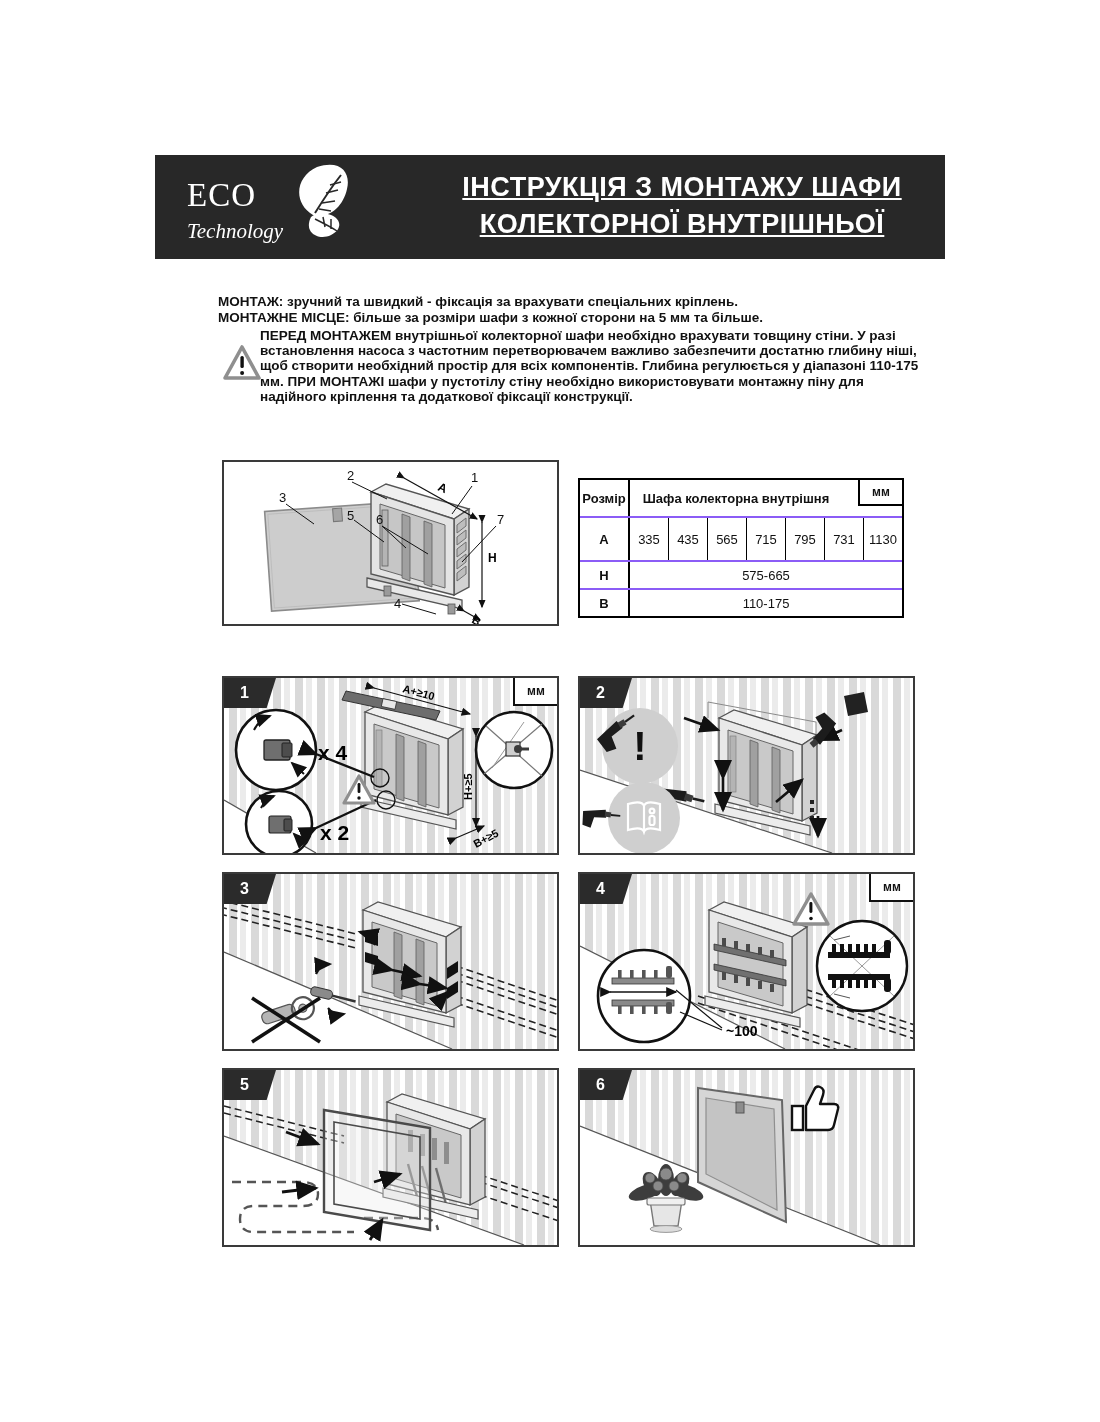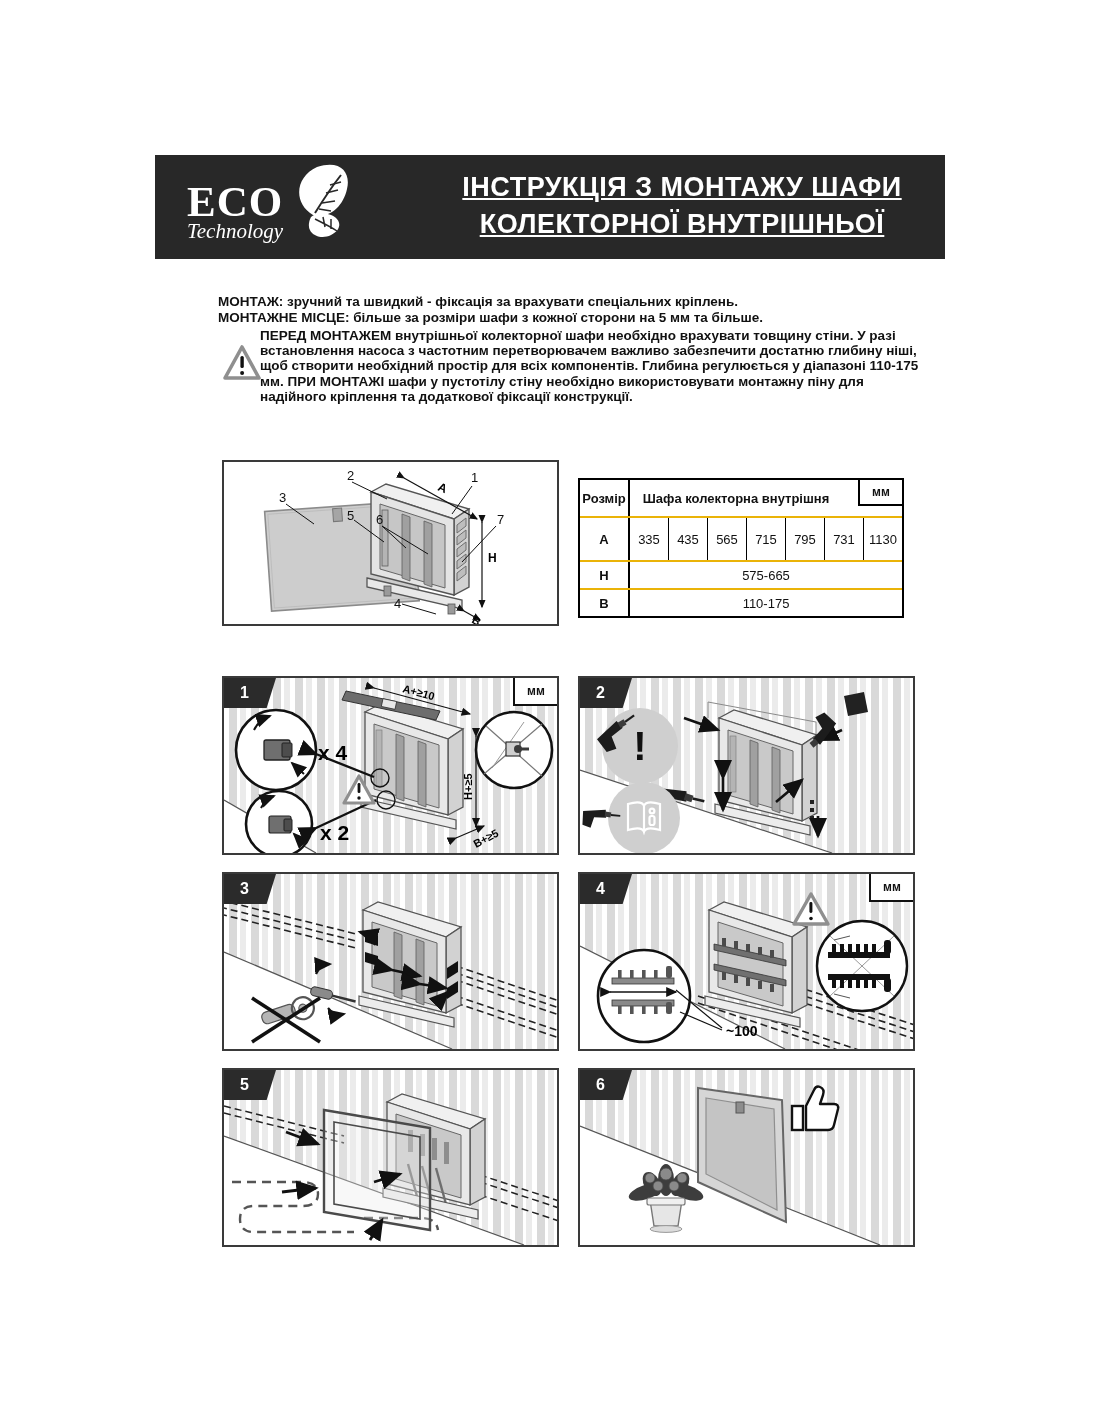--- a/index.html
+++ b/index.html
@@ -3,39 +3,39 @@
 <meta charset="utf-8">
 <style>
   html,body{margin:0;padding:0;background:#ffffff;}
   .sheet{position:relative;width:1100px;height:1422px;background:#ffffff;
          font-family:"Liberation Sans",sans-serif;color:#111;overflow:hidden;}
 
   
   .hdr{position:absolute;left:155px;top:155px;width:790px;height:104px;background:#282828;}
   .logo{position:absolute;left:28px;top:12px;width:180px;height:80px;color:#fff;
         font-family:"Liberation Serif",serif;}
-  .logo-eco{position:absolute;left:4px;top:10px;font-size:43px;font-weight:700;letter-spacing:1px;text-align:center;}
+  .logo-eco{position:absolute;left:4px;top:10px;font-size:33px;font-weight:400;letter-spacing:1px;text-align:center;}
   .logo-tech{position:absolute;left:4px;top:52px;font-size:21px;font-style:italic;}
   .logo-leaf{position:absolute;left:92px;top:-4px;}
   .hdr-title{position:absolute;left:280px;right:16px;top:14px;text-align:center;color:#fff;
              font-size:27px;line-height:37px;font-weight:800;letter-spacing:.5px;text-decoration:underline;}
 
   
   .intro{position:absolute;left:218px;top:294px;width:712px;font-size:13.5px;line-height:16px;font-weight:700;}
   .intro .lead{font-weight:800;}
   .warn-wrap{position:absolute;left:218px;top:328px;width:712px;}
   .warn-tri{position:absolute;left:4px;top:16px;}
   .warn-text{margin-left:42px;font-size:13.5px;line-height:15.2px;font-weight:700;text-align:left;}
 
   
   .diagram-box{position:absolute;left:222px;top:460px;width:337px;height:166px;
                border:2px solid #3a3a3a;background:#fff;box-sizing:border-box;}
   .tbl{position:absolute;left:578px;top:478px;width:326px;border:2px solid #000;
        background:#fff;box-sizing:border-box;font-size:13px;}
-  .t-row{display:flex;border-bottom:2px solid #eab308;}
+  .t-row{display:flex;border-bottom:2px solid #8b5cf6;}
   .t-row:last-child{border-bottom:none;}
   .t-corner{width:50px;flex:0 0 50px;border-right:2px solid #000;display:flex;
             align-items:center;justify-content:center;font-weight:700;box-sizing:border-box;}
   .t-head{height:36px;position:relative;}
   .t-span{flex:1;display:flex;align-items:center;justify-content:center;font-weight:700;padding-right:60px;}
   .t-unit{position:absolute;top:0;right:0;width:42px;height:24px;border-left:2px solid #000;
           border-bottom:2px solid #000;display:flex;align-items:center;justify-content:center;
           font-weight:700;font-size:12px;background:#fff;}
   .t-vals{flex:1;display:flex;}
   .t-cell{flex:1;border-right:1.5px solid #000;display:flex;align-items:center;justify-content:center;height:42px;}

